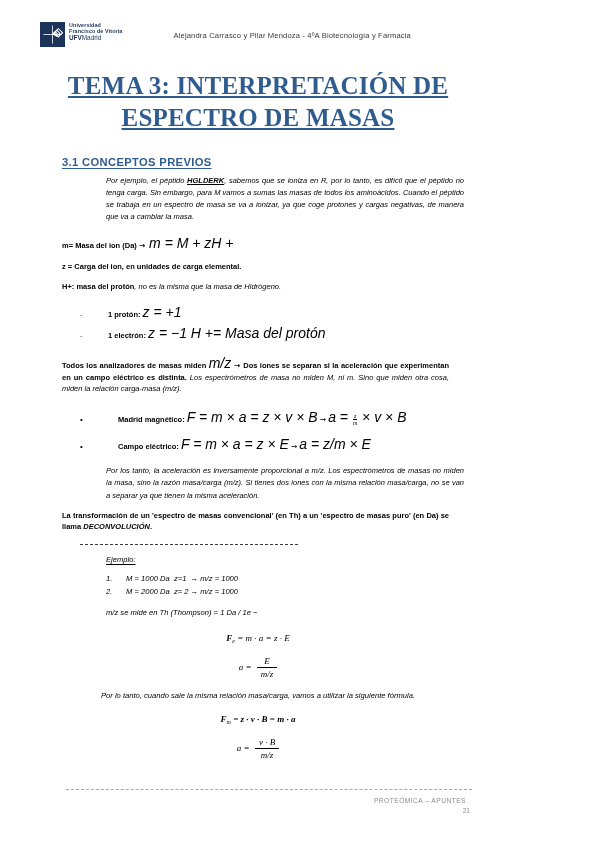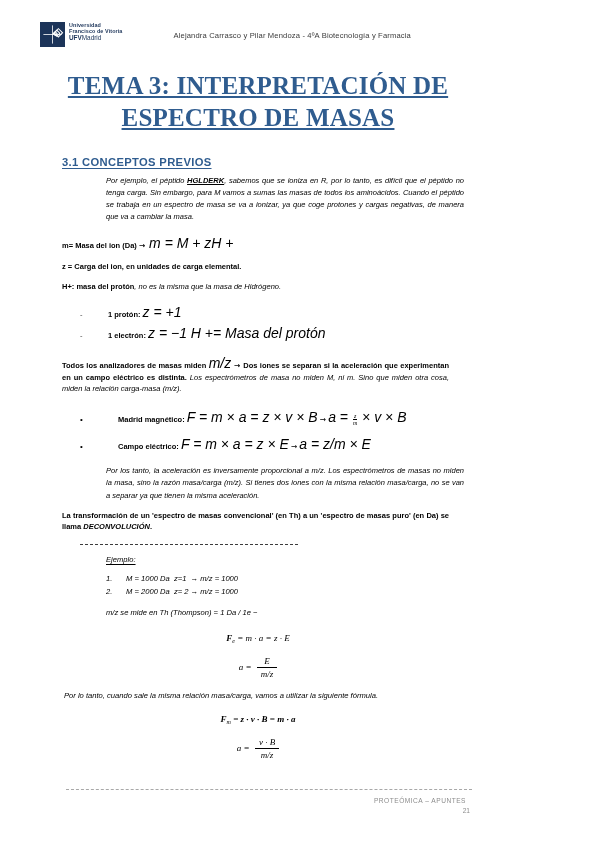--- a/index.html
+++ b/index.html
@@ -233,20 +233,21 @@
     display: inline-block;
     text-align: center;
     vertical-align: middle;
     line-height: 1.15;
     margin-left: 3px;
   }
   .eq-frac .num { display: block; font-size: 9px; padding: 0 4px 1px 4px; }
   .eq-frac .den { display: block; font-size: 9px; border-top: 0.9px solid #000; padding: 1px 4px 0 4px; }
 
   .mid-note {
+    text-align: center;
     font-size: 7.6px;
     font-style: italic;
     margin: 0 20px 14px 20px;
   }
 
   
   .doc-footer {
     position: absolute;
     left: 44px;
     right: 44px;

